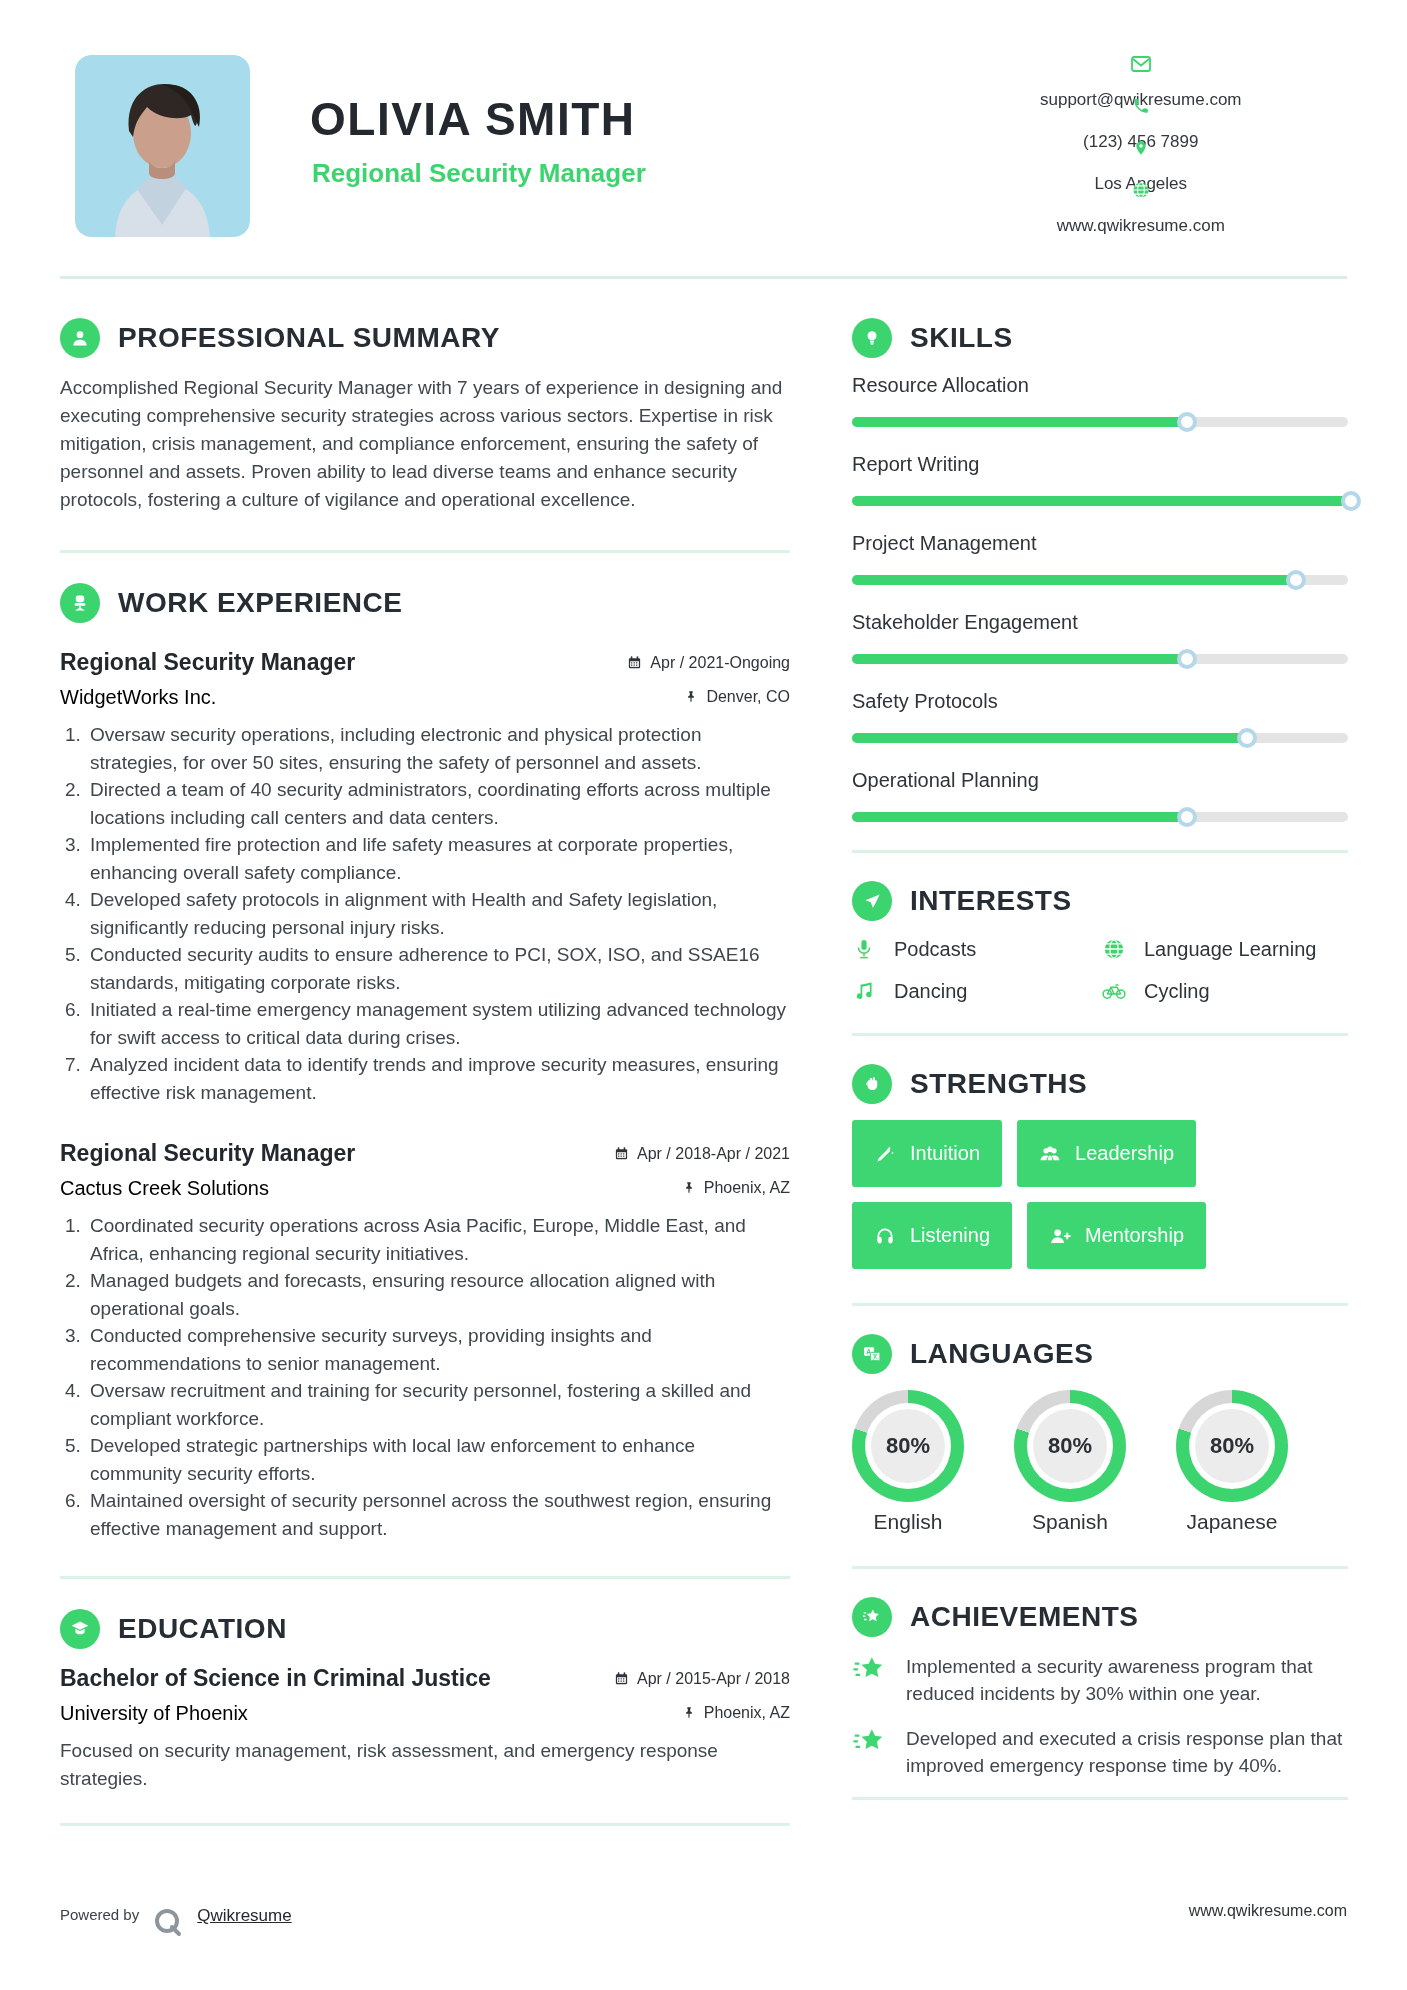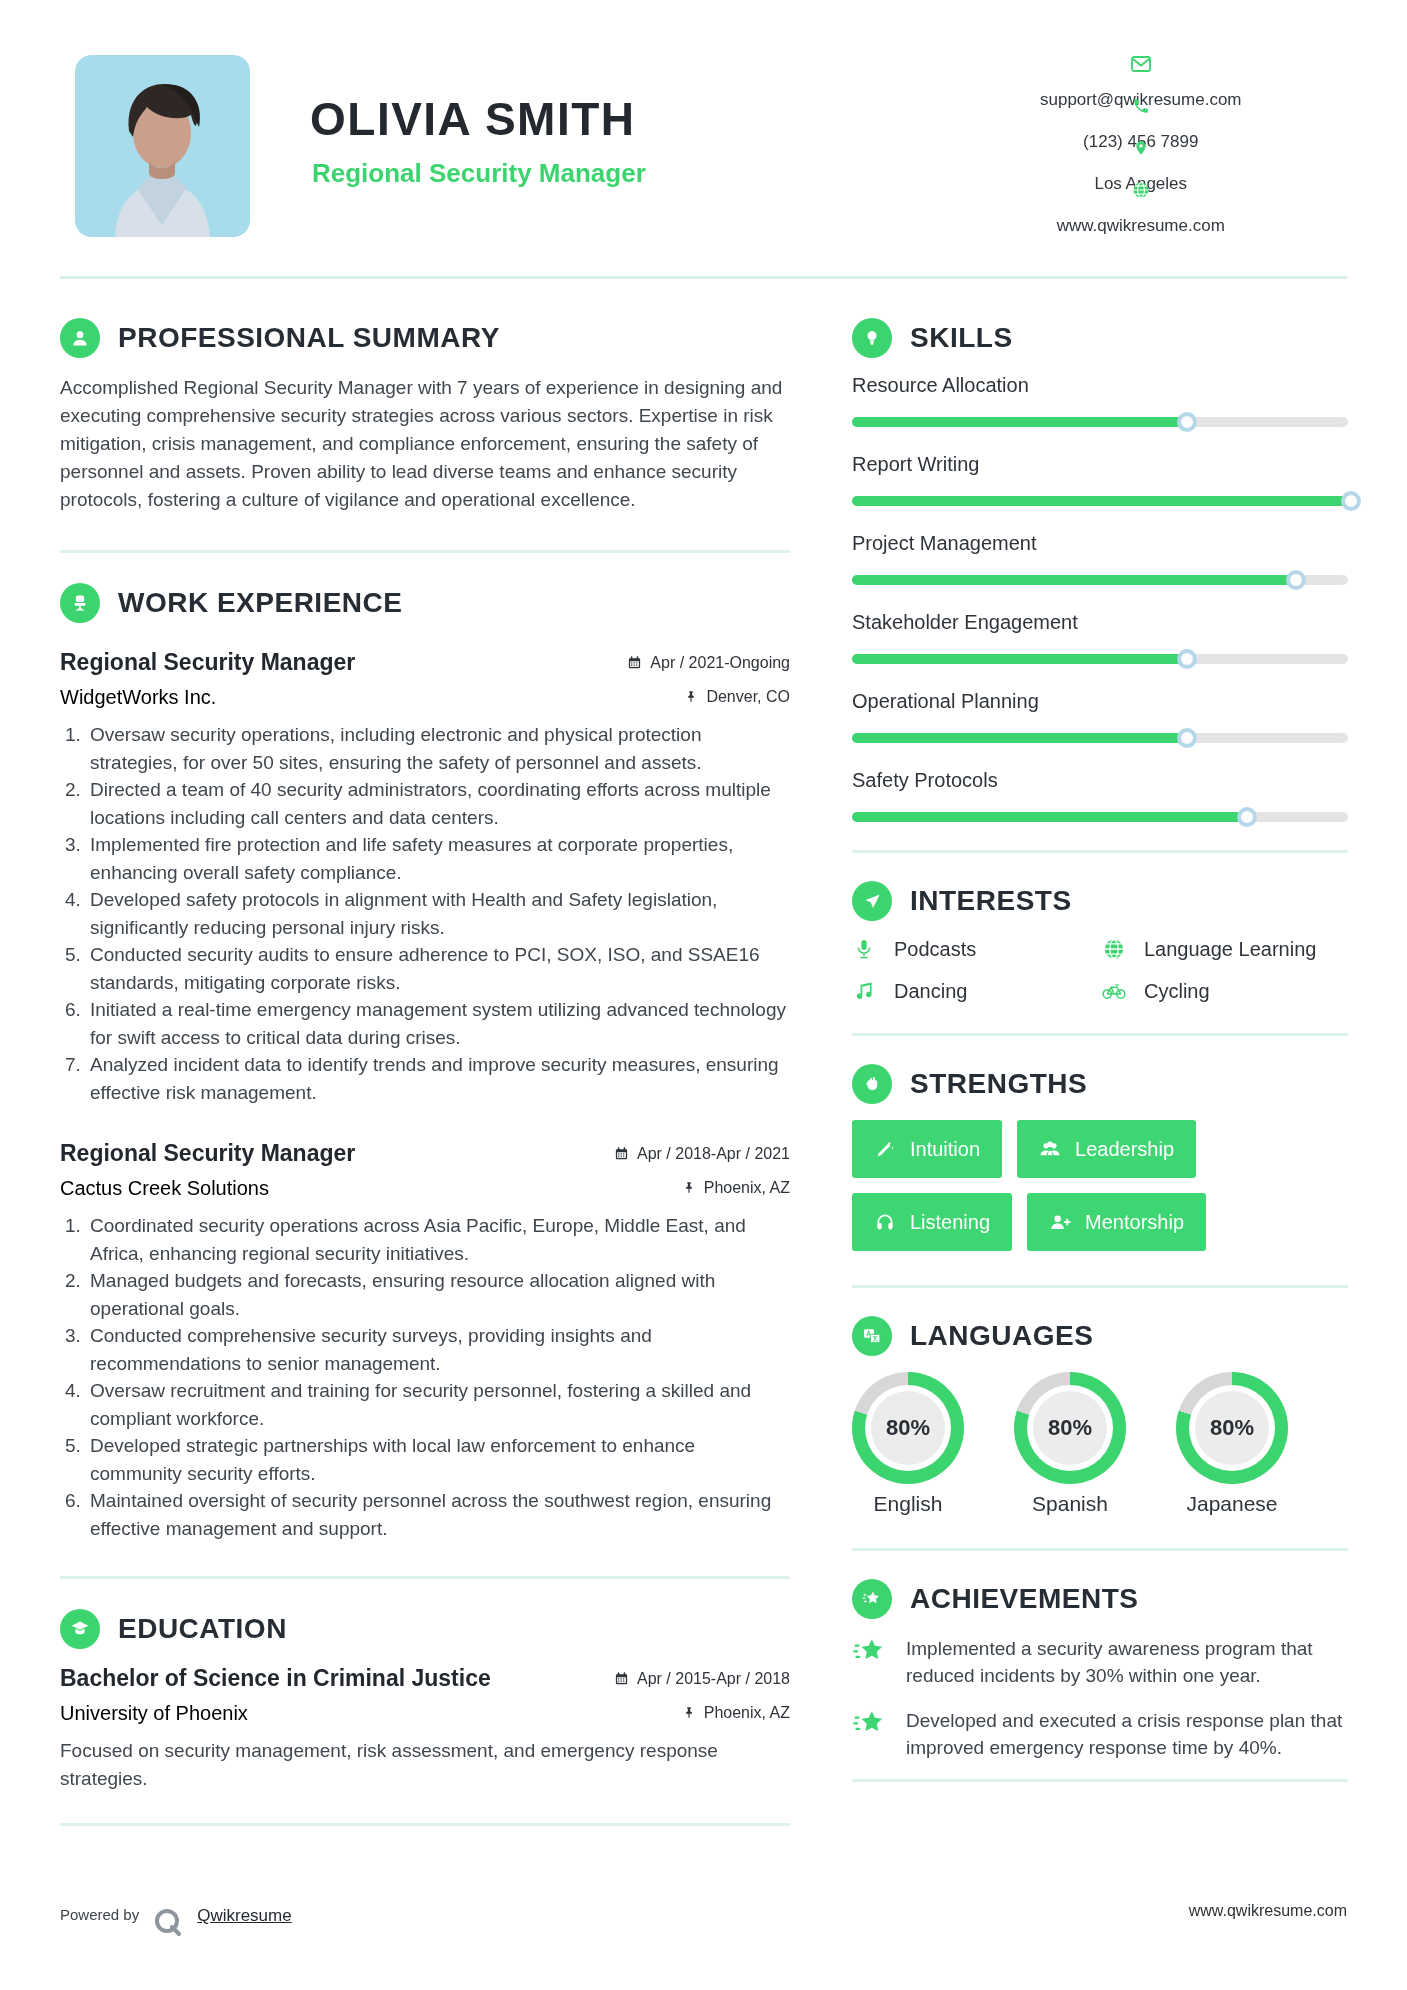--- a/index.html
+++ b/index.html
@@ -45,21 +45,21 @@
   .skill-handle{position:absolute;right:-13px;top:50%;transform:translateY(-50%);width:20px;height:20px;border-radius:50%;
                 background:#fdfdfd;border:4px solid #b5d7ea;box-sizing:border-box;}
 
   
   .interest-grid{display:grid;grid-template-columns:250px 246px;row-gap:18px;}
   .interest-item{display:flex;align-items:center;gap:18px;font-size:20px;color:#2e343a;}
   .interest-item .iicon{width:24px;height:24px;display:flex;align-items:center;justify-content:center;color:#3bd46f;}
 
   
   .badges{display:flex;flex-wrap:wrap;gap:15px;width:420px;}
-  .badge{display:inline-flex;align-items:center;gap:14px;height:58px;padding:0 22px;background:#3ed673;color:#ffffff;
+  .badge{display:inline-flex;align-items:center;gap:14px;height:67px;padding:0 22px;background:#3ed673;color:#ffffff;
          font-size:20px;font-weight:500;border-radius:3px;}
   .badge .bicon{width:22px;height:22px;display:flex;align-items:center;justify-content:center;}
 
   
   .donut-row{display:flex;gap:50px;margin-top:14px;}
   .donut-wrap{width:112px;display:flex;flex-direction:column;align-items:center;}
   .donut{width:112px;height:112px;border-radius:50%;display:flex;align-items:center;justify-content:center;}
   .donut-hole{width:86px;height:86px;border-radius:50%;background:#ffffff;display:flex;align-items:center;justify-content:center;}
   .donut-core{width:74px;height:74px;border-radius:50%;background:#ececec;display:flex;align-items:center;justify-content:center;
               font-size:22px;font-weight:700;color:#2b3036;}
@@ -305,31 +305,31 @@
     </div>
     <div class="skill-row">
       <div class="skill-name">Stakeholder Engagement</div>
       <div class="skill-track">
           <div class="skill-fill" style="width: 67%;">
             <span class="skill-handle"></span>
           </div>
         </div>
     </div>
     <div class="skill-row">
+      <div class="skill-name">Safety Protocols</div>
+      <div class="skill-track">
+          <div class="skill-fill" style="width: 79%;">
+            <span class="skill-handle"></span>
+          </div>
+        </div>
+    </div>
+    <div class="skill-row">
       <div class="skill-name">Operational Planning</div>
       <div class="skill-track">
           <div class="skill-fill" style="width: 67%;">
-            <span class="skill-handle"></span>
-          </div>
-        </div>
-    </div>
-    <div class="skill-row">
-      <div class="skill-name">Safety Protocols</div>
-      <div class="skill-track">
-          <div class="skill-fill" style="width: 79%;">
             <span class="skill-handle"></span>
           </div>
         </div>
     </div>
 
     <hr class="divider" style="margin-top:28px;">
 
     <div class="sec-head" style="margin-top:28px;">
       <span class="sec-icon">
         <svg width="19" height="19" viewBox="0 0 24 24" fill="#ffffff">

